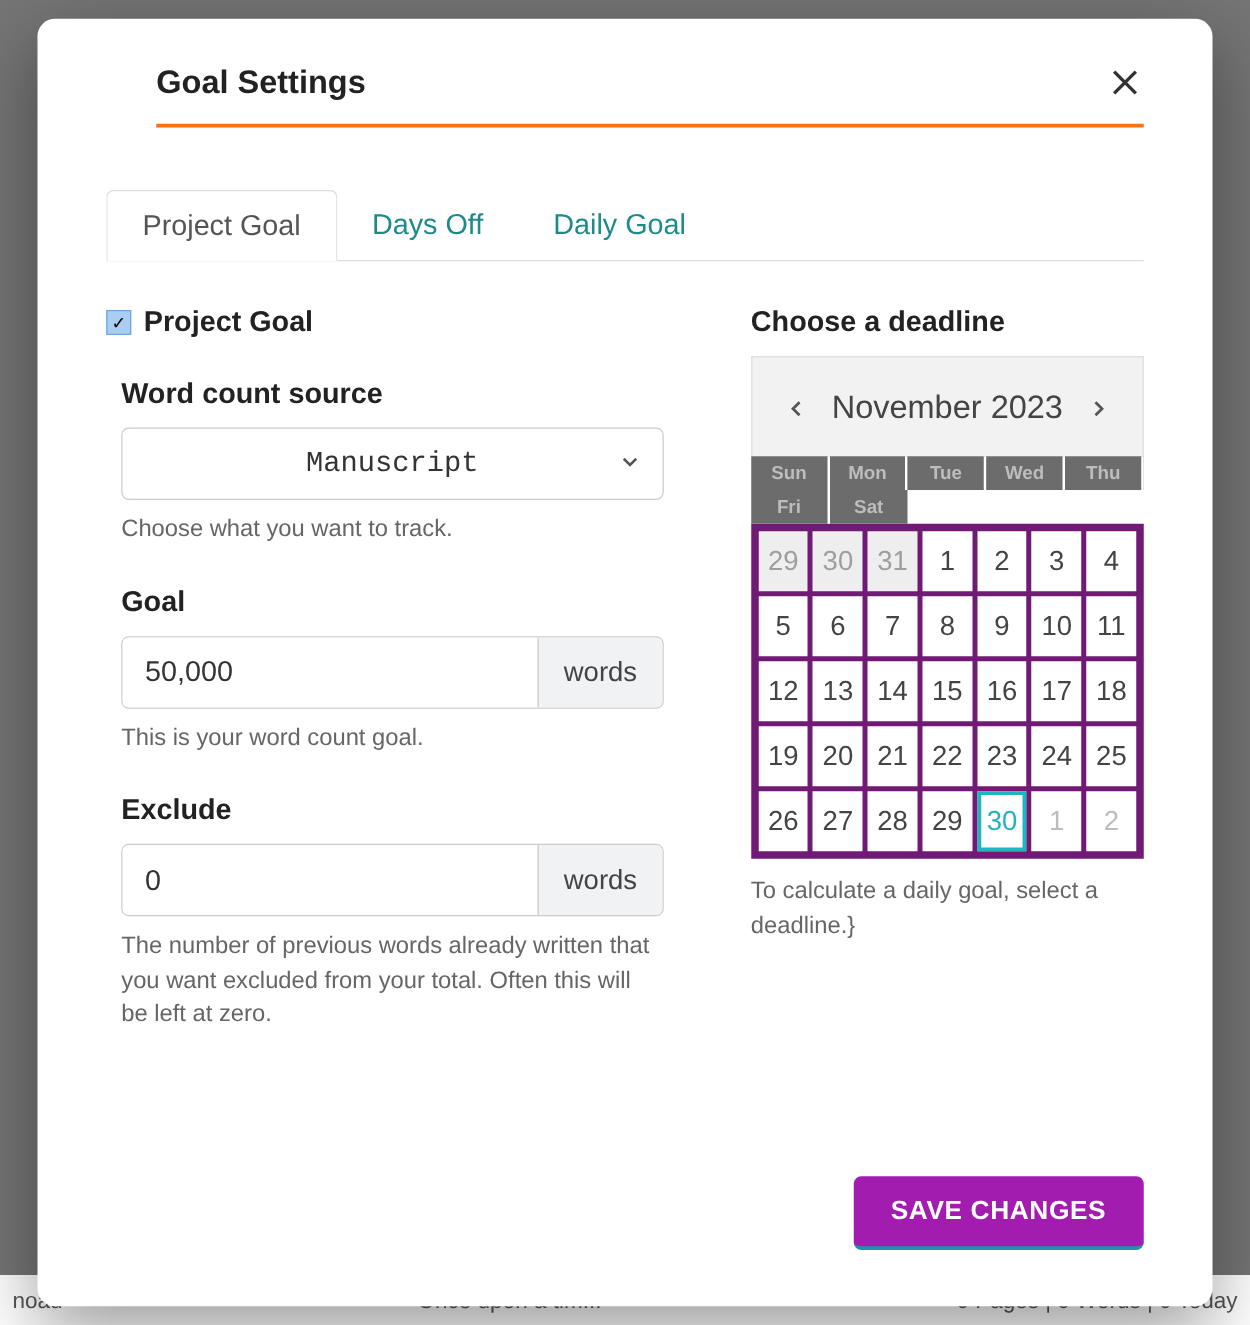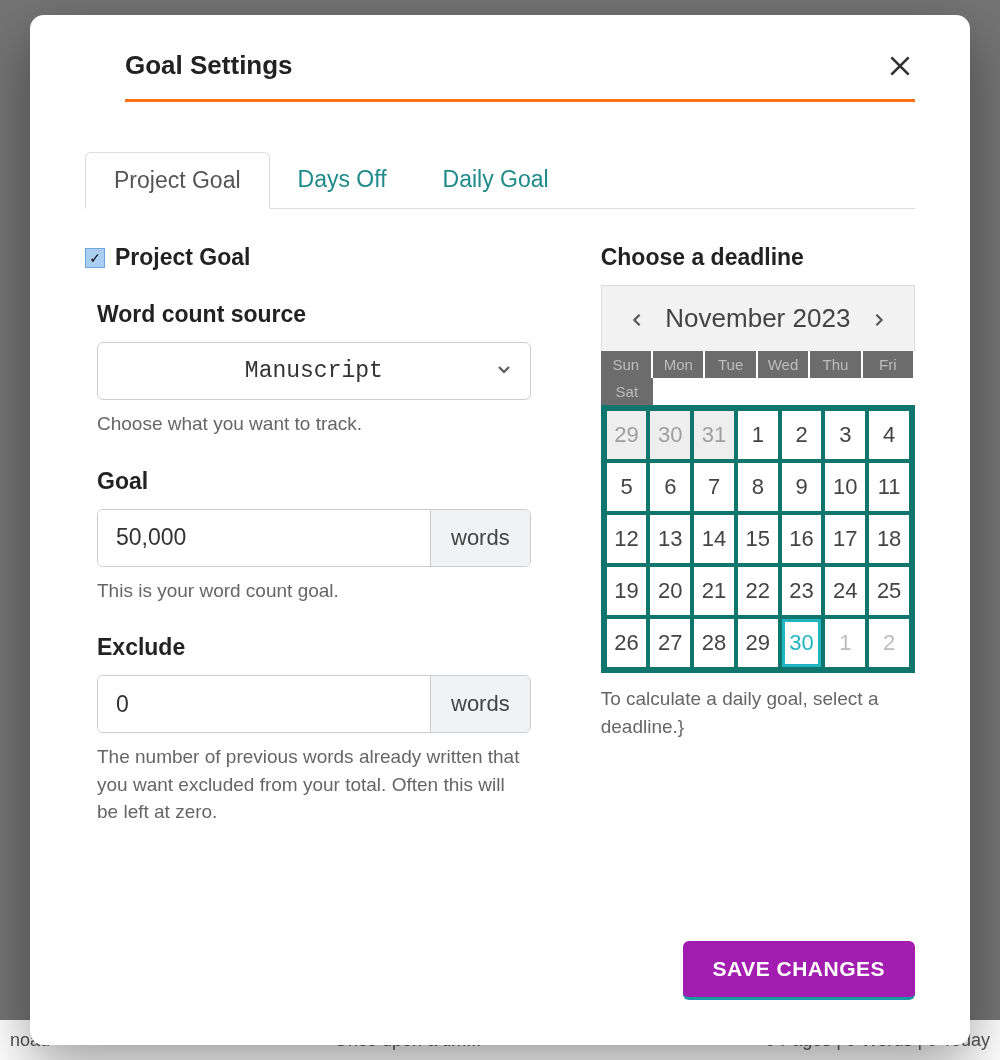--- a/index.html
+++ b/index.html
@@ -80,33 +80,33 @@
   }
   .input-group .suffix {
     background: #f1f2f3; display: flex; align-items: center; padding: 0 20px;
     font-size: 22px; color: #444; border-left: 1px solid #ccc;
   }
   .block { margin-bottom: 30px; margin-left: 12px; }
 
   .cal-hdr {
     background: #f2f2f2; border: 1px solid #ddd; border-bottom: none;
     display: flex; align-items: center; justify-content: space-between;
-    height: 66px; padding: 0 20px;
+    height: 80px; padding: 0 20px;
     font-size: 26px; color: #444;
   }
   .cal-nav { cursor: pointer; padding: 8px; }
   .cal-nav svg { width: 14px; height: 14px; stroke: #555; stroke-width: 2.5; fill: none; }
-  .dow-row { display: grid; grid-template-columns: repeat(6, 1fr); }
+  .dow-row { display: grid; grid-template-columns: repeat(5, 1fr); font-weight: bold; }
   .dow {
     background: #6c6c6c; color: #bdbdbd; font-size: 15px; text-align: center;
     padding: 5px 0; border-right: 2px solid #fff;
   }
   .dow:last-child { border-right: none; }
   .cal-body {
-    background: #0f766e; padding: 2px;
+    background: #701a75; padding: 2px;
   }
   .cal-grid { display: grid; grid-template-columns: repeat(7, 1fr); gap: 4px; padding: 4px; }
   .day {
     background: #fff; height: 48px; display: flex; align-items: center; justify-content: center;
     font-size: 22px; color: #444; cursor: pointer;
   }
   .day.out { background: #eeeeee; color: #9e9e9e; }
   .day.next { background: #fff; color: #bdbdbd; }
   .day.selected {
     border: 3px solid #1fb4bf; color: #1fb4bf;

